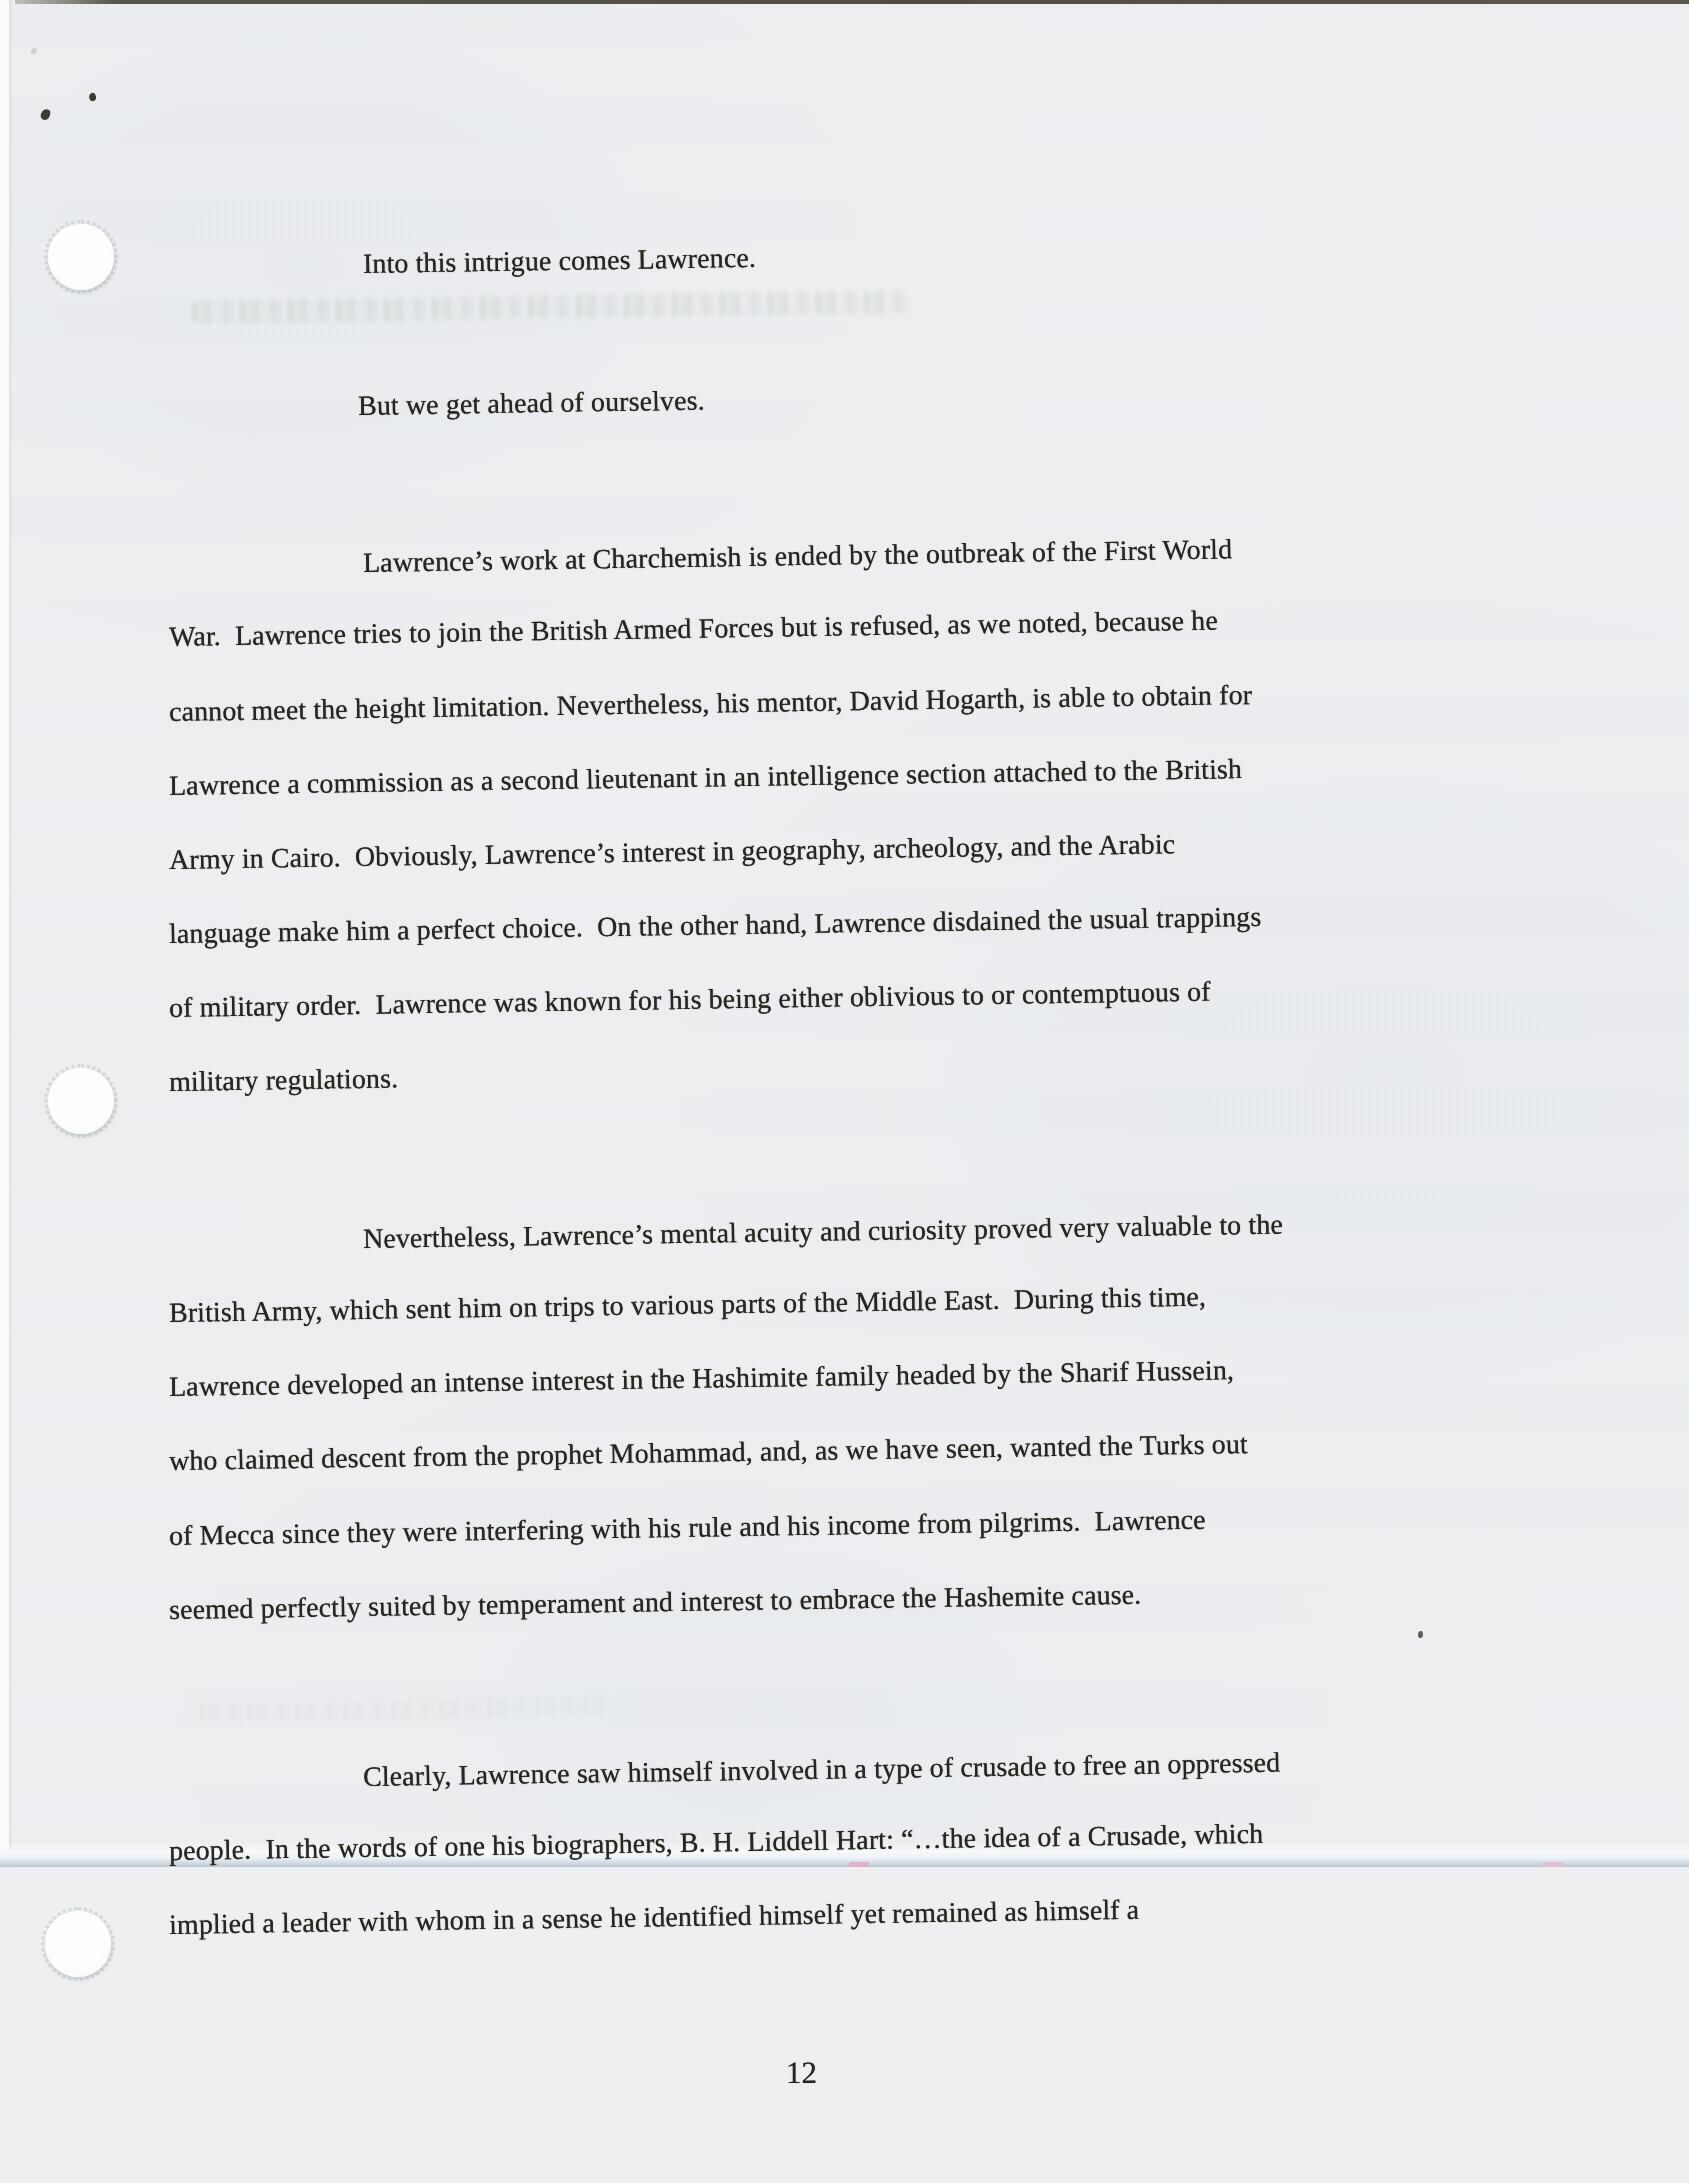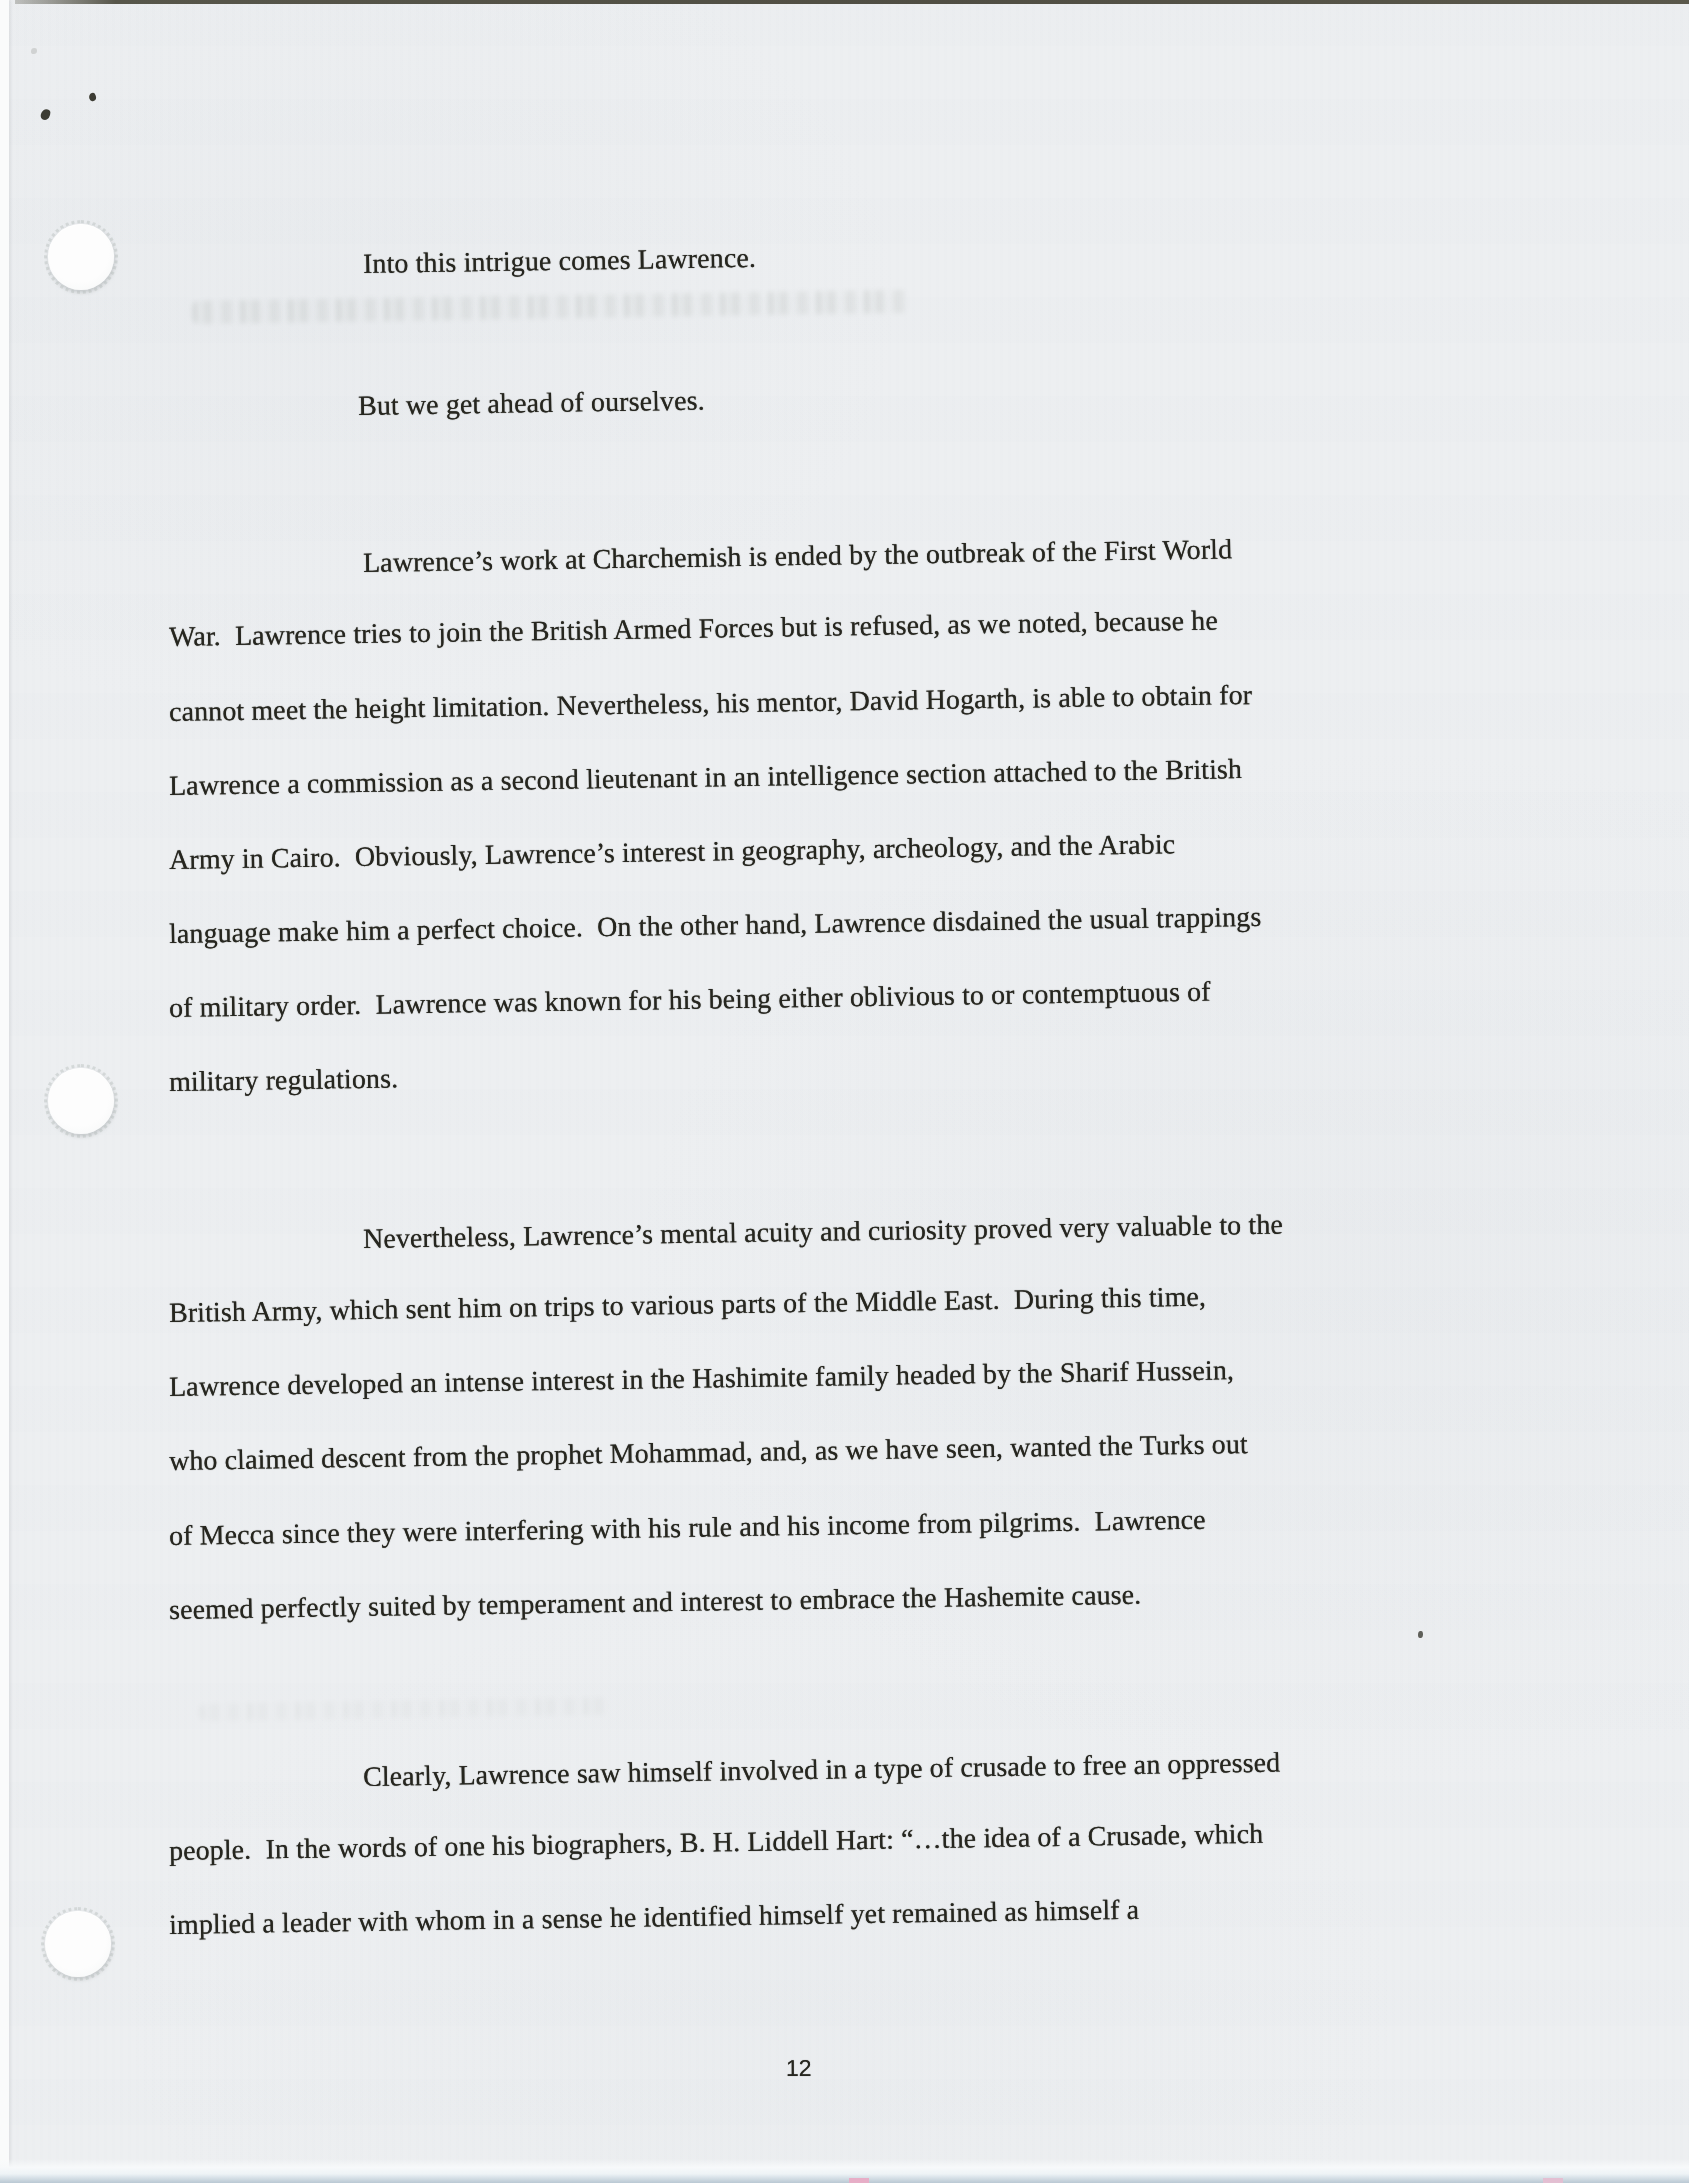--- a/index.html
+++ b/index.html
@@ -6,21 +6,21 @@
     margin: 0;
     padding: 0;
     width: 1689px;
     height: 2183px;
     overflow: hidden;
     background: var(--color-paper, #edeff1);
   }
   #page {
     position: relative;
     width: 1689px;
-    height: 2183px;
+    height: 1867px;
     background: var(--color-paper, #edeff1);
   }
   
   .mottle {
     position: absolute;
     inset: 0;
     pointer-events: none;
     background:
       radial-gradient(861px 596px at 18% 14%, rgba(196,203,210,.09), transparent 70%),
       radial-gradient(1060px 729px at 82% 58%, rgba(188,196,204,.08), transparent 72%),
@@ -97,22 +97,22 @@
     font-size: 28px;
     line-height: 1.25;
     color: var(--color-ink, #26261f);
     letter-spacing: 0.1px;
     transform: rotate(-0.9deg);
     transform-origin: 0 50%;
     text-shadow: 0 0 0.7px rgba(38,38,31,.8), 0 0 1.3px rgba(38,38,31,.18);
   }
   .page-number {
     position: absolute;
-    font-family: Liberation Sans, sans-serif;
-    font-size: 23px;
+    font-family: Liberation Serif, serif;
+    font-size: 31px;
     color: var(--color-ink, #26261f);
     transform: rotate(-0.3deg);
     text-shadow: 0 0 0.7px rgba(38,38,31,.8);
     text-align: right;
   }
 </style>
 </head>
 <body>
 
 <div id="page">

